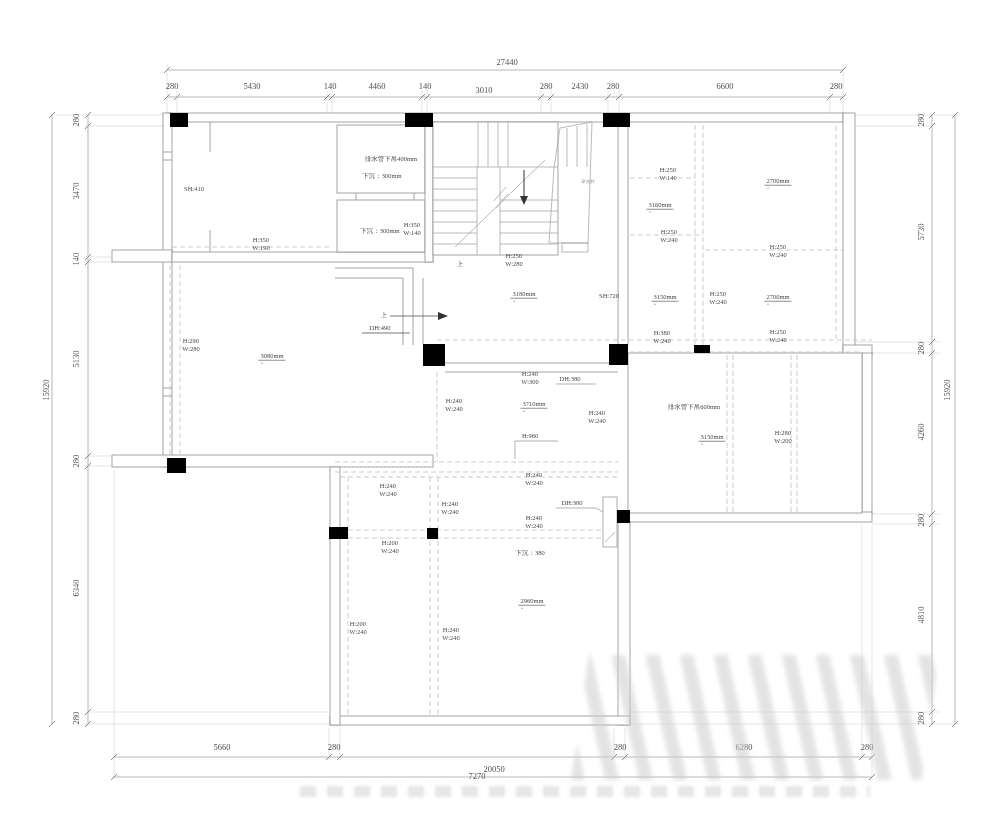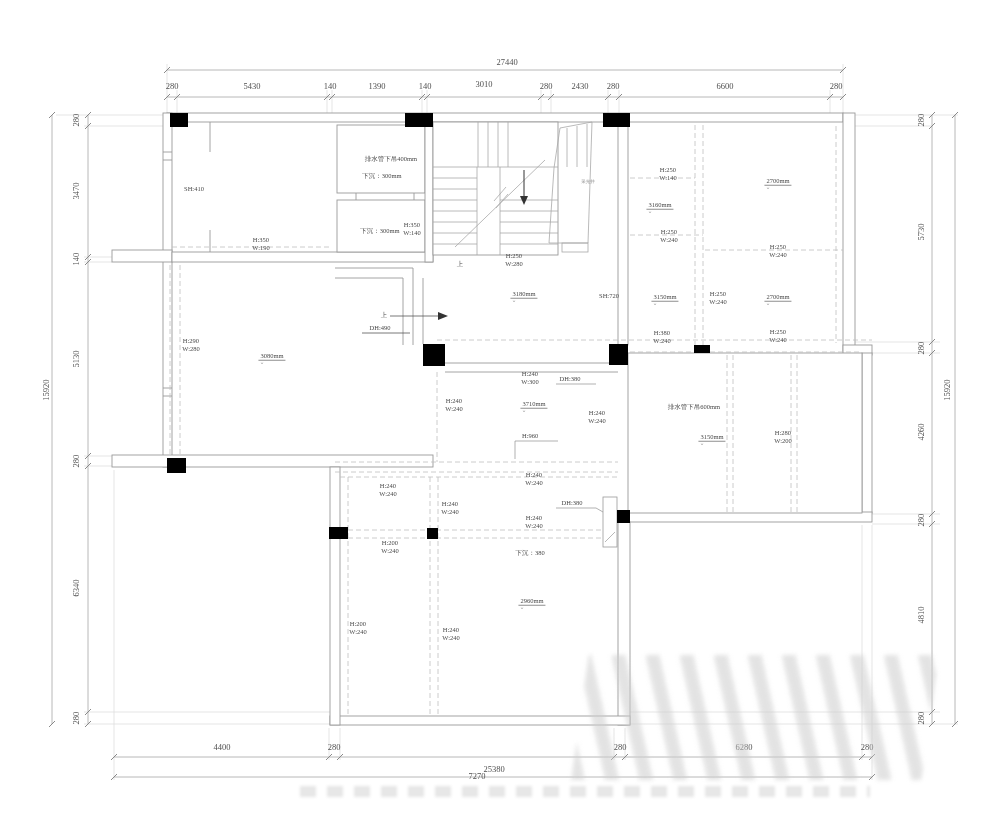--- a/index.html
+++ b/index.html
@@ -275,36 +275,36 @@
       </div>
       <div class="lbl " style="left: 451px; top: 633px;">
         <div>H:240</div>
         <div>W:240</div>
       </div>
     </div>
   <div id="dims">
       <div class="dimh" style="left: 172px; top: 86px;">280</div>
       <div class="dimh" style="left: 252px; top: 86px;">5430</div>
       <div class="dimh" style="left: 330px; top: 86px;">140</div>
-      <div class="dimh" style="left: 377px; top: 86px;">1390</div>
+      <div class="dimh" style="left: 377px; top: 86px;">4460</div>
       <div class="dimh" style="left: 425px; top: 86px;">140</div>
-      <div class="dimh" style="left: 484px; top: 84px;">3010</div>
+      <div class="dimh" style="left: 484px; top: 90px;">3010</div>
       <div class="dimh" style="left: 546px; top: 86px;">280</div>
       <div class="dimh" style="left: 580px; top: 86px;">2430</div>
       <div class="dimh" style="left: 613px; top: 86px;">280</div>
       <div class="dimh" style="left: 725px; top: 86px;">6600</div>
       <div class="dimh" style="left: 836px; top: 86px;">280</div>
       <div class="dimh" style="left: 507px; top: 62px;">27440</div>
-      <div class="dimh" style="left: 222px; top: 747px;">4400</div>
+      <div class="dimh" style="left: 222px; top: 747px;">5660</div>
       <div class="dimh" style="left: 334px; top: 747px;">280</div>
       <div class="dimh" style="left: 477px; top: 776px;">7270</div>
       <div class="dimh" style="left: 620px; top: 747px;">280</div>
       <div class="dimh" style="left: 744px; top: 747px;">6280</div>
       <div class="dimh" style="left: 867px; top: 747px;">280</div>
-      <div class="dimh" style="left: 494px; top: 769px;">25380</div>
+      <div class="dimh" style="left: 494px; top: 769px;">20050</div>
       <div class="dimv" style="left: 76px; top: 120px;">280</div>
       <div class="dimv" style="left: 76px; top: 191px;">3470</div>
       <div class="dimv" style="left: 76px; top: 259px;">140</div>
       <div class="dimv" style="left: 76px; top: 359px;">5130</div>
       <div class="dimv" style="left: 76px; top: 461px;">280</div>
       <div class="dimv" style="left: 76px; top: 588px;">6340</div>
       <div class="dimv" style="left: 76px; top: 718px;">280</div>
       <div class="dimv" style="left: 46px; top: 390px;">15920</div>
       <div class="dimv" style="left: 921px; top: 120px;">280</div>
       <div class="dimv" style="left: 921px; top: 232px;">5730</div>

